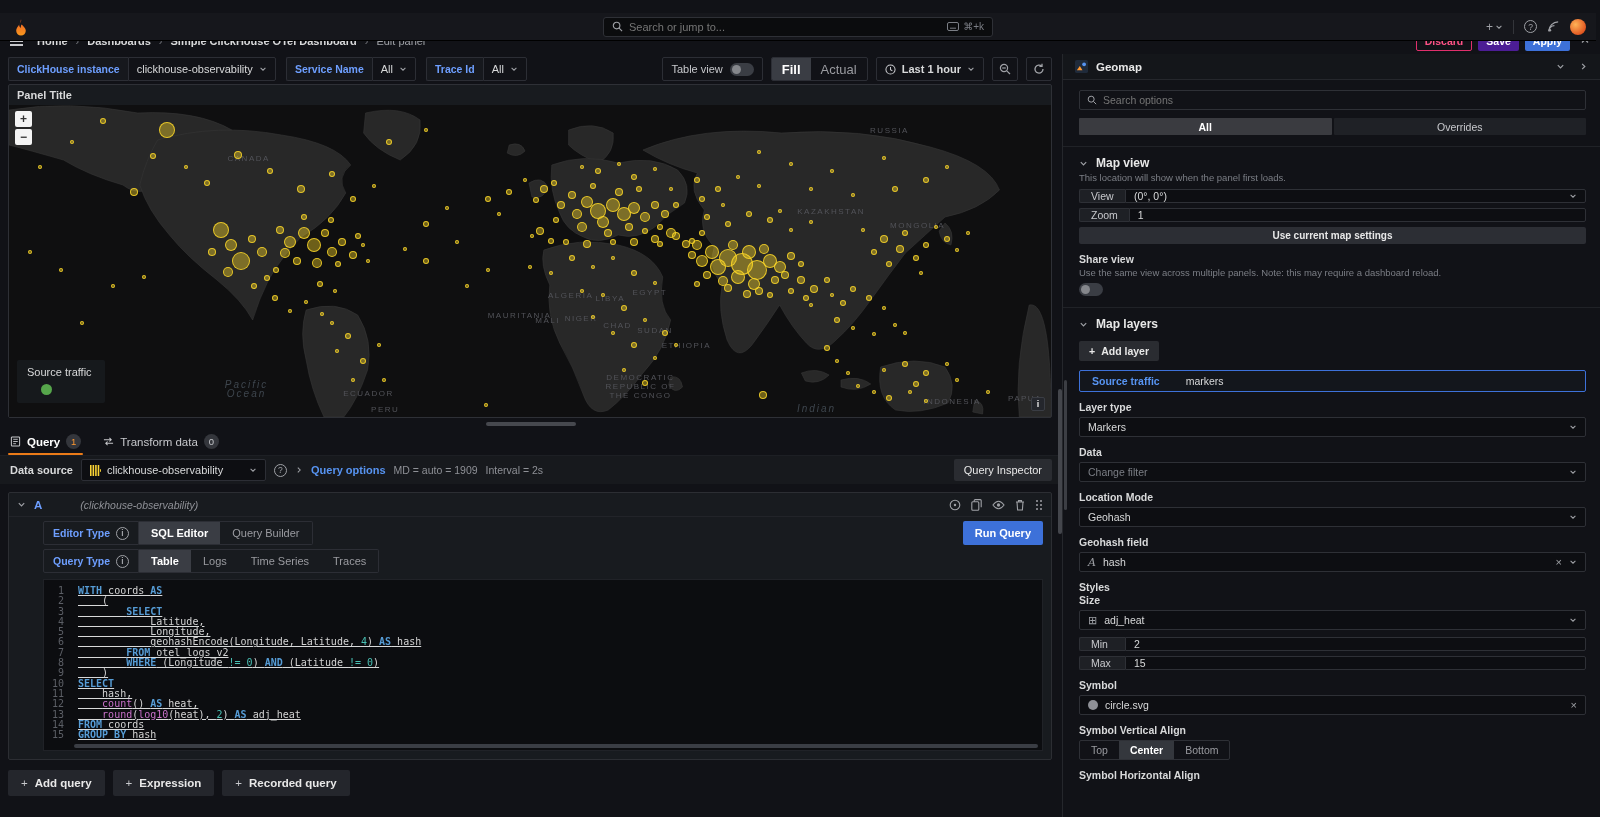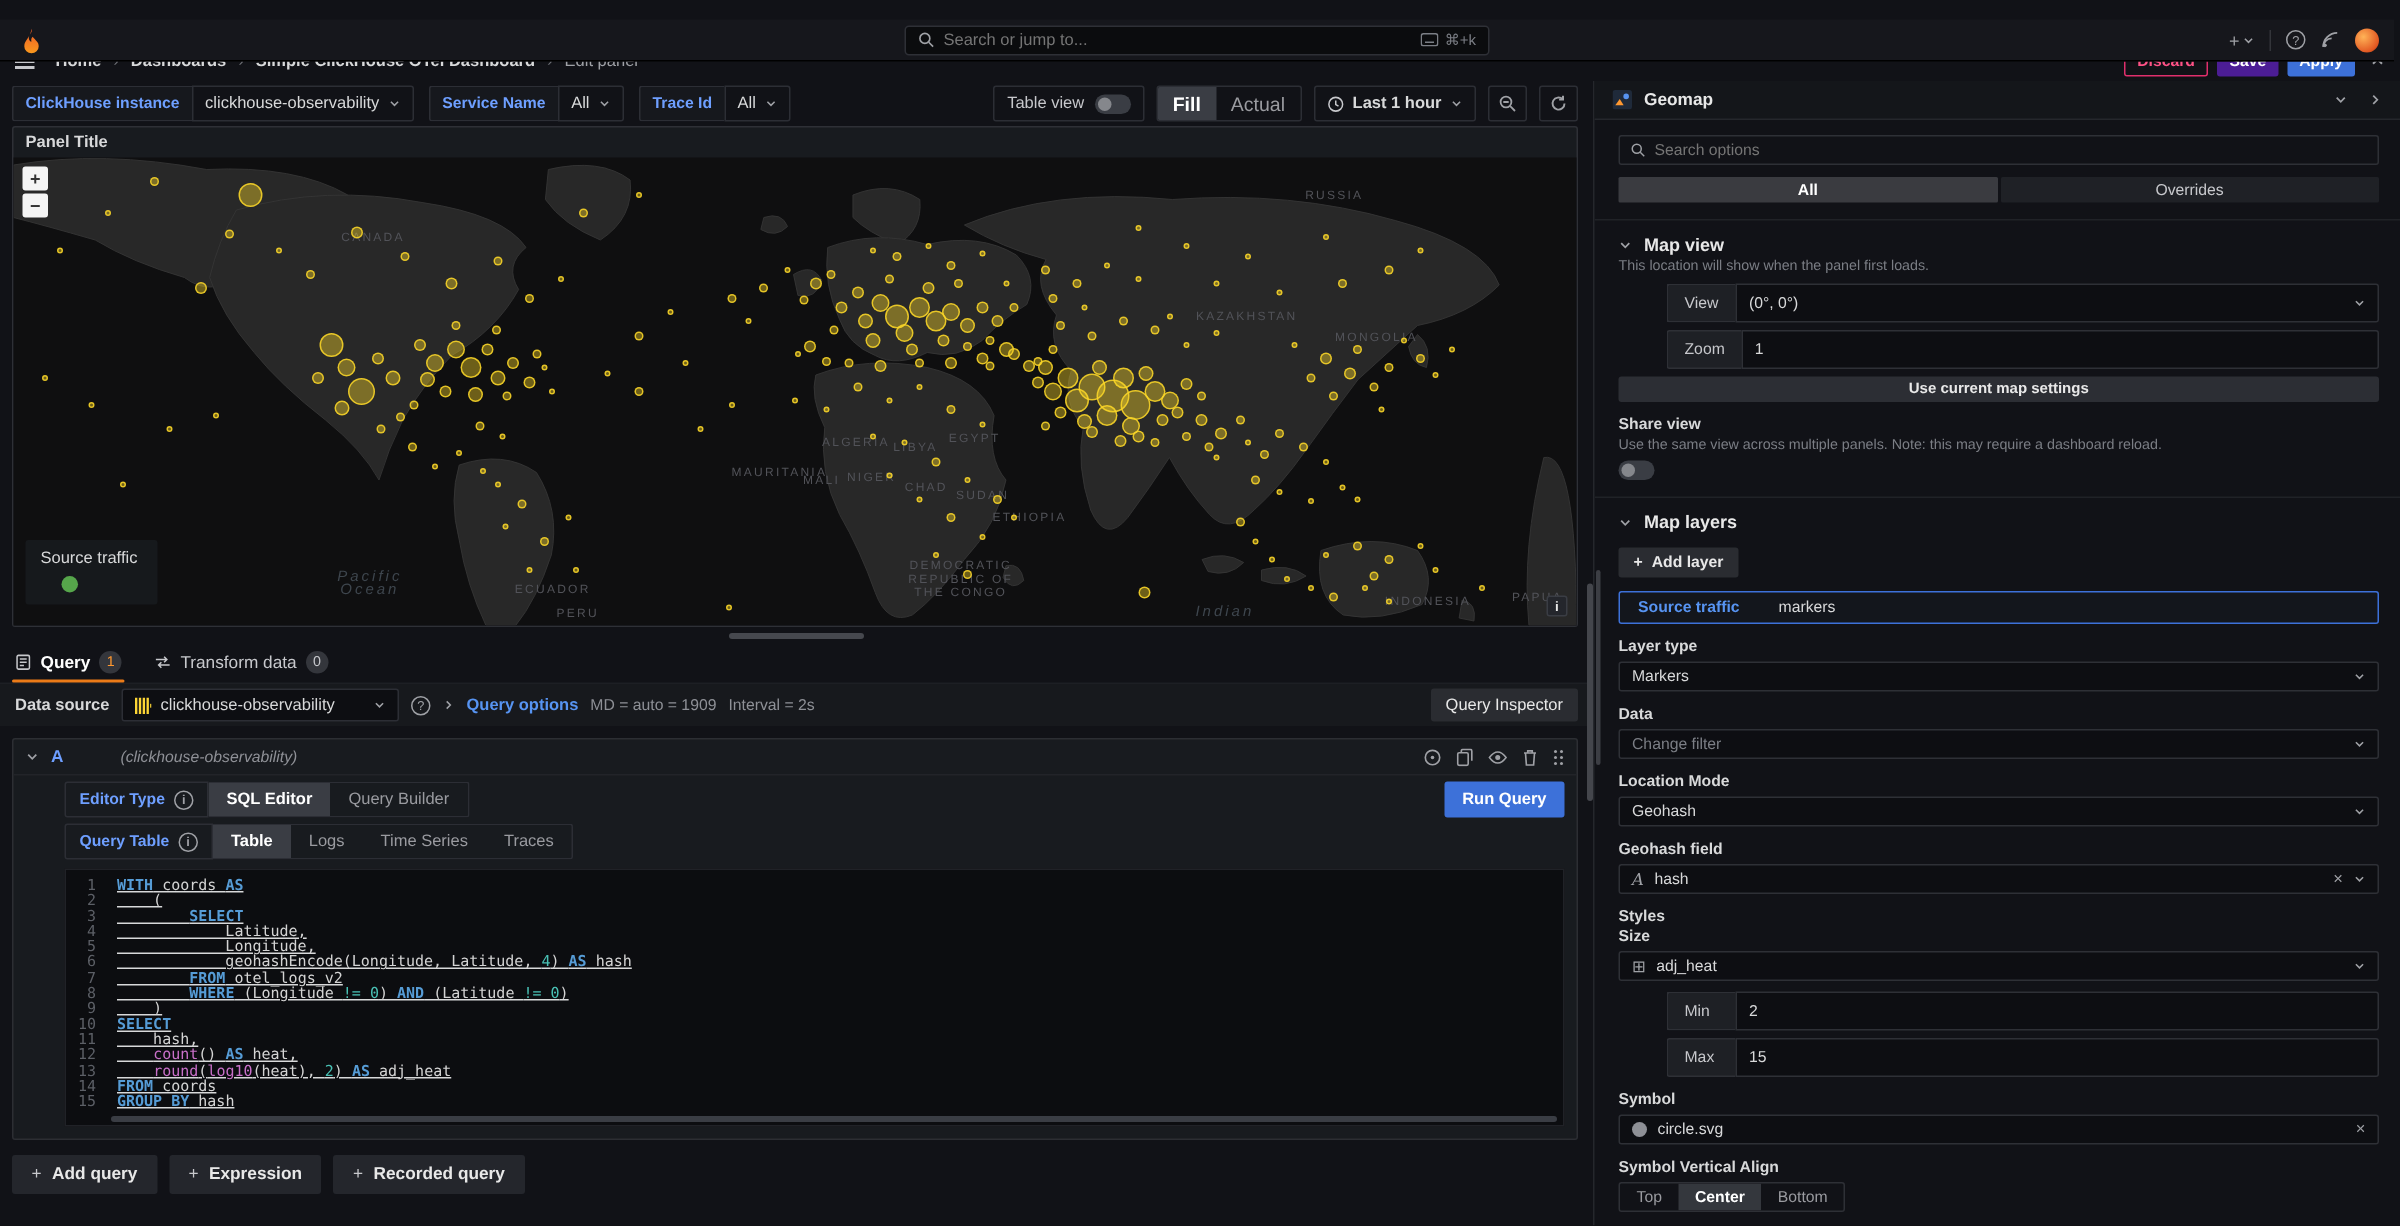--- a/index.html
+++ b/index.html
@@ -159,21 +159,21 @@
   .op-tabs { display:flex; margin-top:8px; gap:2px; }
   .op-tab { flex:1; height:17px; display:flex; align-items:center; justify-content:center; font-size:10.5px;
     color:#c7c8cc; background:#1f2126; cursor:pointer; border-radius:1px; }
   .op-tab.active { background:#3a3b40; color:#fff; font-weight:bold; }
   .op-div { height:1px; background:#202227; margin:11px -14px 0 -16px; }
   .sec-head { display:flex; align-items:center; gap:8px; margin-top:9px; font-size:12px; font-weight:bold;
     color:#e8e8e8; cursor:pointer; }
   .sec-chev { color:#9fa1a6; font-size:9px; }
   .sublabel { font-size:10.5px; font-weight:bold; color:#d8d9da; margin-top:9px; }
   .subdesc { font-size:9.5px; color:#7b7e85; margin-top:2px; line-height:11.5px; max-width:390px; }
-  .fr { display:flex; margin-top:5px; height:26px;margin-left:32px; }
+  .fr { display:flex; margin-top:5px; height:14px; }
   .fr-label { background:#1e2025; border:1px solid #2e3036; border-right:0; border-radius:2px 0 0 2px;
     display:flex; align-items:center; padding:0 11px; font-size:10.5px; color:#c7c8cc; min-width:46px; }
   .fr-input { flex:1; background:#0d0e12; border:1px solid #2e3036; border-radius:0 2px 2px 0; display:flex;
     align-items:center; padding:0 8px; font-size:10.5px; color:#d8d9da; gap:6px; }
   .fr-input .chev-r { margin-left:auto; }
   .sel { height:20px; background:#0d0e12; border:1px solid #2e3036; border-radius:2px; display:flex;
     align-items:center; padding:0 8px; font-size:10.5px; color:#d8d9da; gap:7px; margin-top:4px; cursor:pointer; }
   .sel .chev-r { margin-left:auto; }
   .sel.placeholder { color:#7b7e85; }
   .fullbtn { height:17px; background:#2c2e34; border-radius:2px; display:flex; align-items:center;
@@ -717,21 +717,21 @@
           </span>
           <span class="seg2">
             <span class="seg-item active">SQL Editor</span>
             <span class="seg-item">Query Builder</span>
           </span>
           <span class="runbtn">Run Query</span>
         </div>
 
         <div class="qrow">
           <span class="qlabelbox">
-            <span>Query Table</span>
+            <span>Query Type</span>
             <span class="circle-q">i</span>
           </span>
           <span class="seg2">
             <span class="seg-item active">Table</span>
             <span class="seg-item">Logs</span>
             <span class="seg-item">Time Series</span>
             <span class="seg-item">Traces</span>
           </span>
         </div>
 

